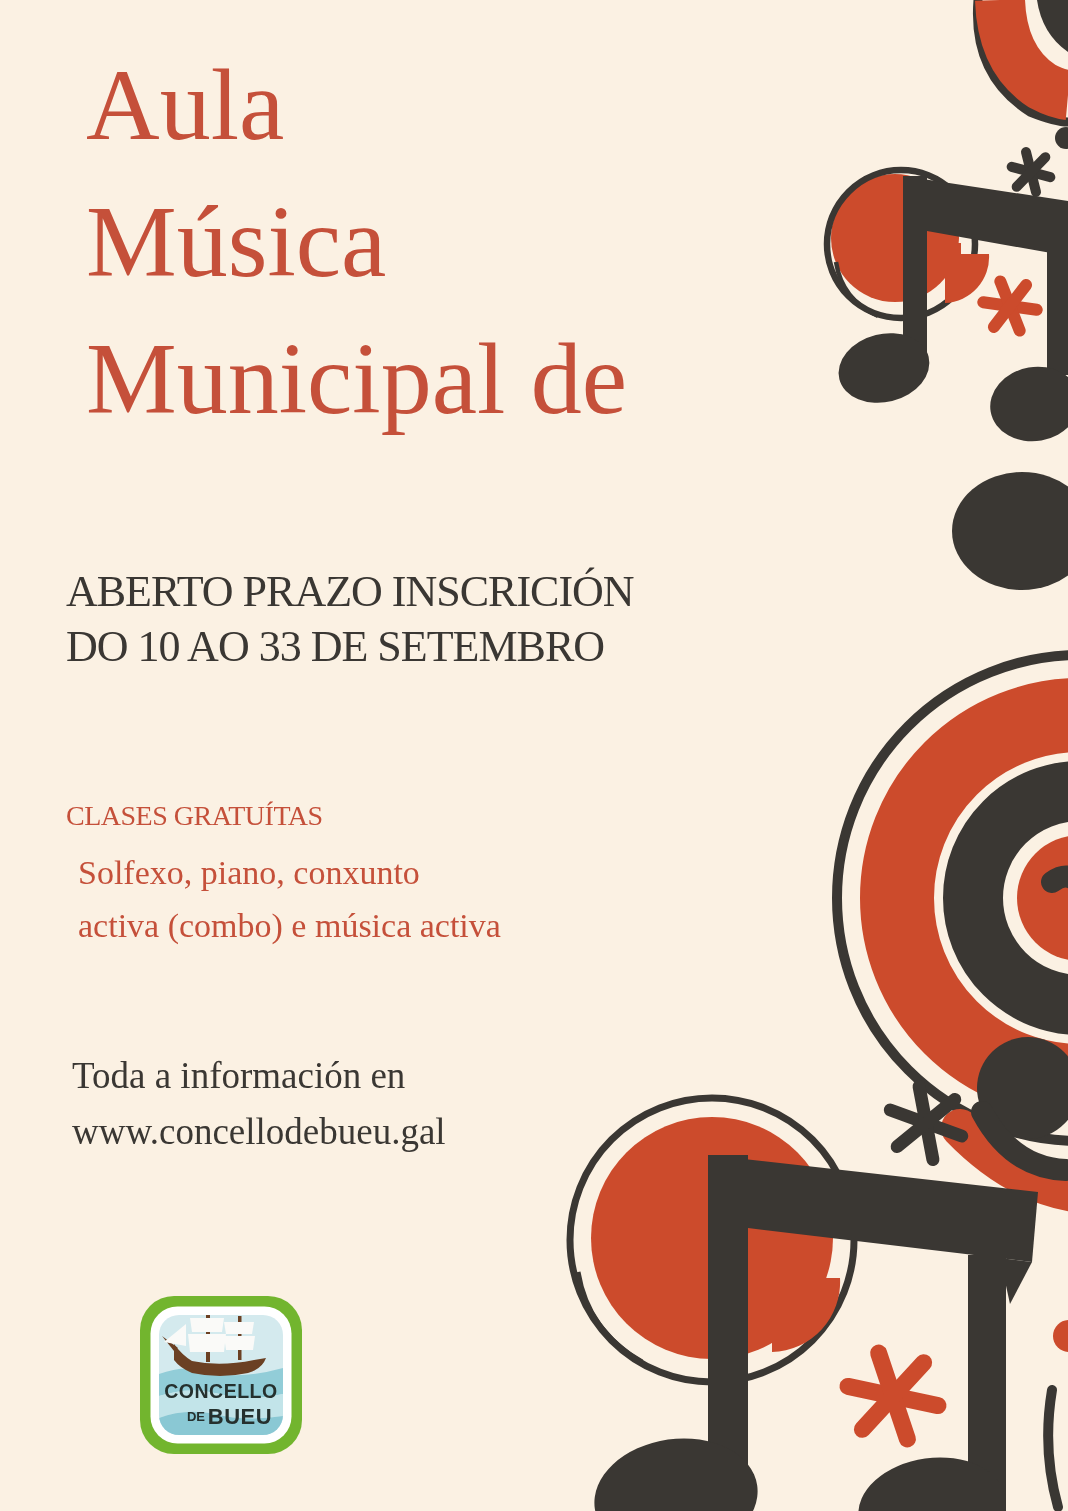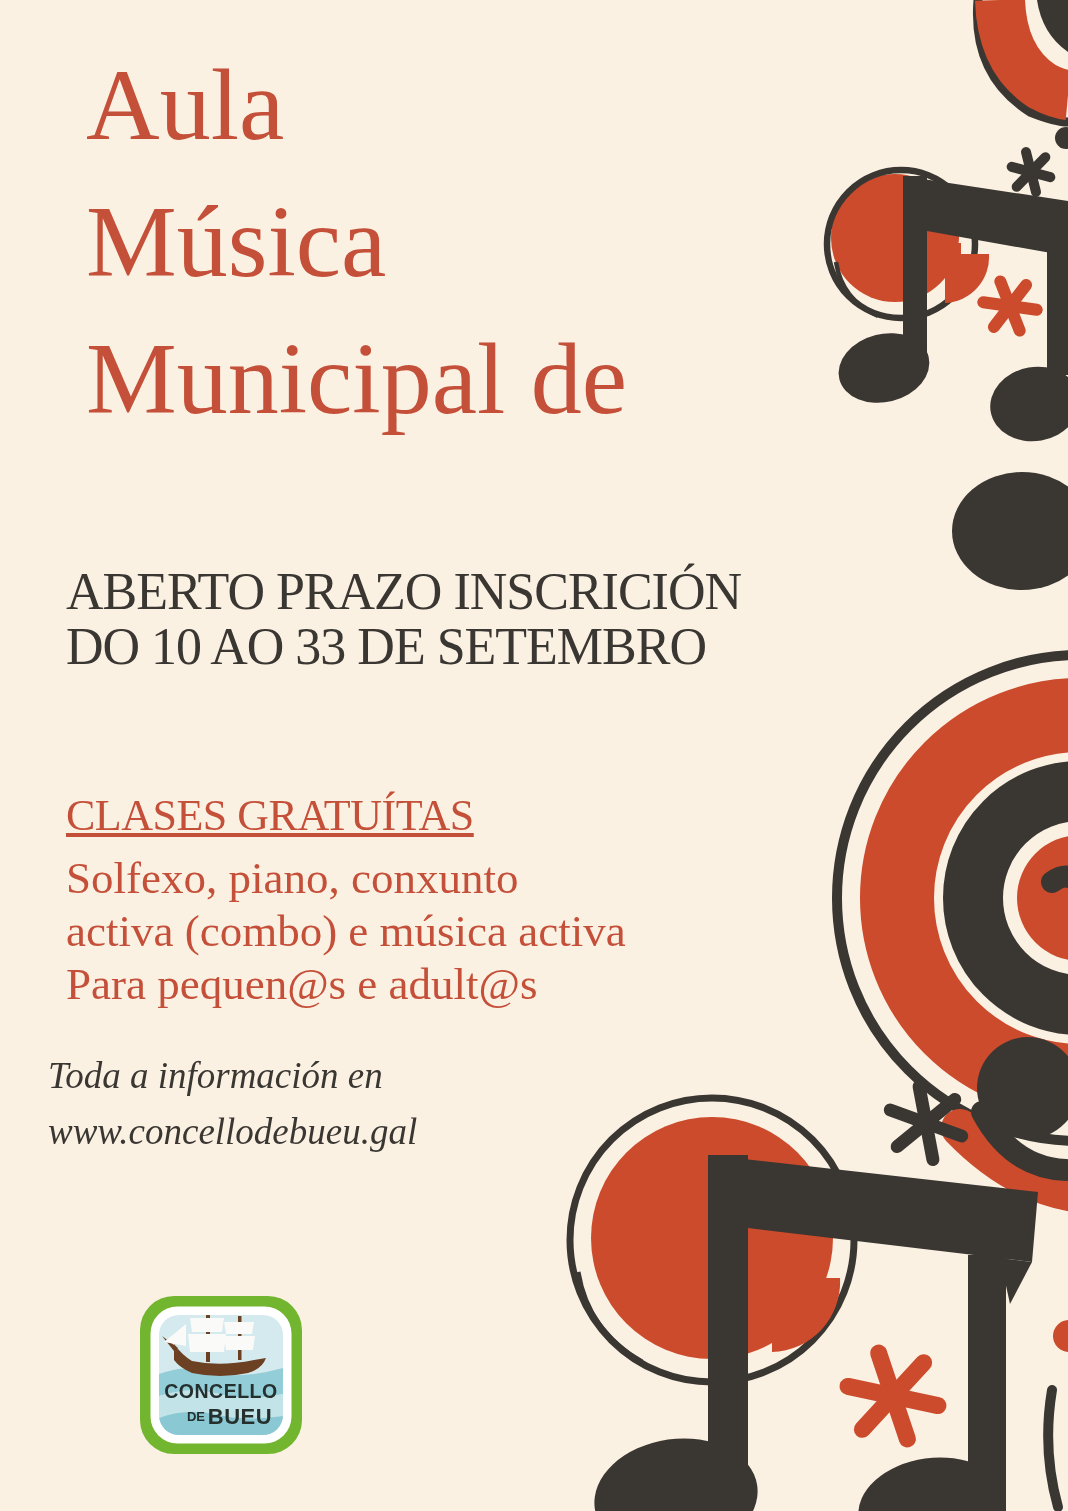--- a/index.html
+++ b/index.html
@@ -12,37 +12,36 @@
   }
   .deco-layer{position:absolute;inset:0;width:1068px;height:1511px;}
   .title{
     position:absolute;left:86px;top:36px;
     font-size:102px;line-height:137px;
     color:var(--orange_text,#C5503A);
     white-space:nowrap;
   }
   .enroll{
     position:absolute;left:66px;top:564px;
-    font-size:52px;line-height:55px;letter-spacing:-1px;
+    font-size:44px;line-height:55px;letter-spacing:-1px;
     color:var(--ink,#3A3733);
     white-space:nowrap;
   }
   .classes{
     position:absolute;left:66px;top:788px;
     color:var(--orange_text,#C5503A);
     white-space:nowrap;
   }
-  .classes .heading{font-size:44px;line-height:56px;letter-spacing:-0.5px;margin:0 0 8px 0;font-weight:normal;text-decoration:underline;}
-  .classes .cline{font-size:45px;line-height:53px;}
+  .classes .heading{font-size:28px;line-height:56px;letter-spacing:-0.5px;margin:0 0 2px 0;font-weight:normal;}
+  .classes .cline{font-size:34px;line-height:53px;margin-left:12px;}
   .info{
-    position:absolute;left:48px;top:1048px;
+    position:absolute;left:72px;top:1048px;
     font-size:37px;line-height:56px;
     color:var(--ink,#3A3733);
     white-space:nowrap;
-    font-style:italic;
   }
   .logo{position:absolute;left:140px;top:1296px;width:162px;height:158px;}
   .logo-text{font-family:"Liberation Sans", sans-serif;font-weight:bold;fill:var(--logo_text,#25302E);}
 </style>
 </head>
 <body>
 
 <div class="poster">
 
   <svg class="deco-layer" viewBox="0 0 1068 1511" aria-hidden="true">
@@ -133,21 +132,20 @@
 
   <div class="enroll">
     <div>ABERTO PRAZO INSCRICIÓN</div>
     <div>DO 10 AO 33 DE SETEMBRO</div>
   </div>
 
   <div class="classes">
     <div class="heading">CLASES GRATUÍTAS</div>
     <div class="cline">Solfexo, piano, conxunto</div>
     <div class="cline">activa (combo) e música activa</div>
-    <div class="cline">Para pequen@s e adult@s</div>
   </div>
 
   <div class="info">
     <div>Toda a información en</div>
     <div>www.concellodebueu.gal</div>
   </div>
 
   <svg class="logo" viewBox="0 0 162 158">
     <defs>
       <clipPath id="scene-clip">

